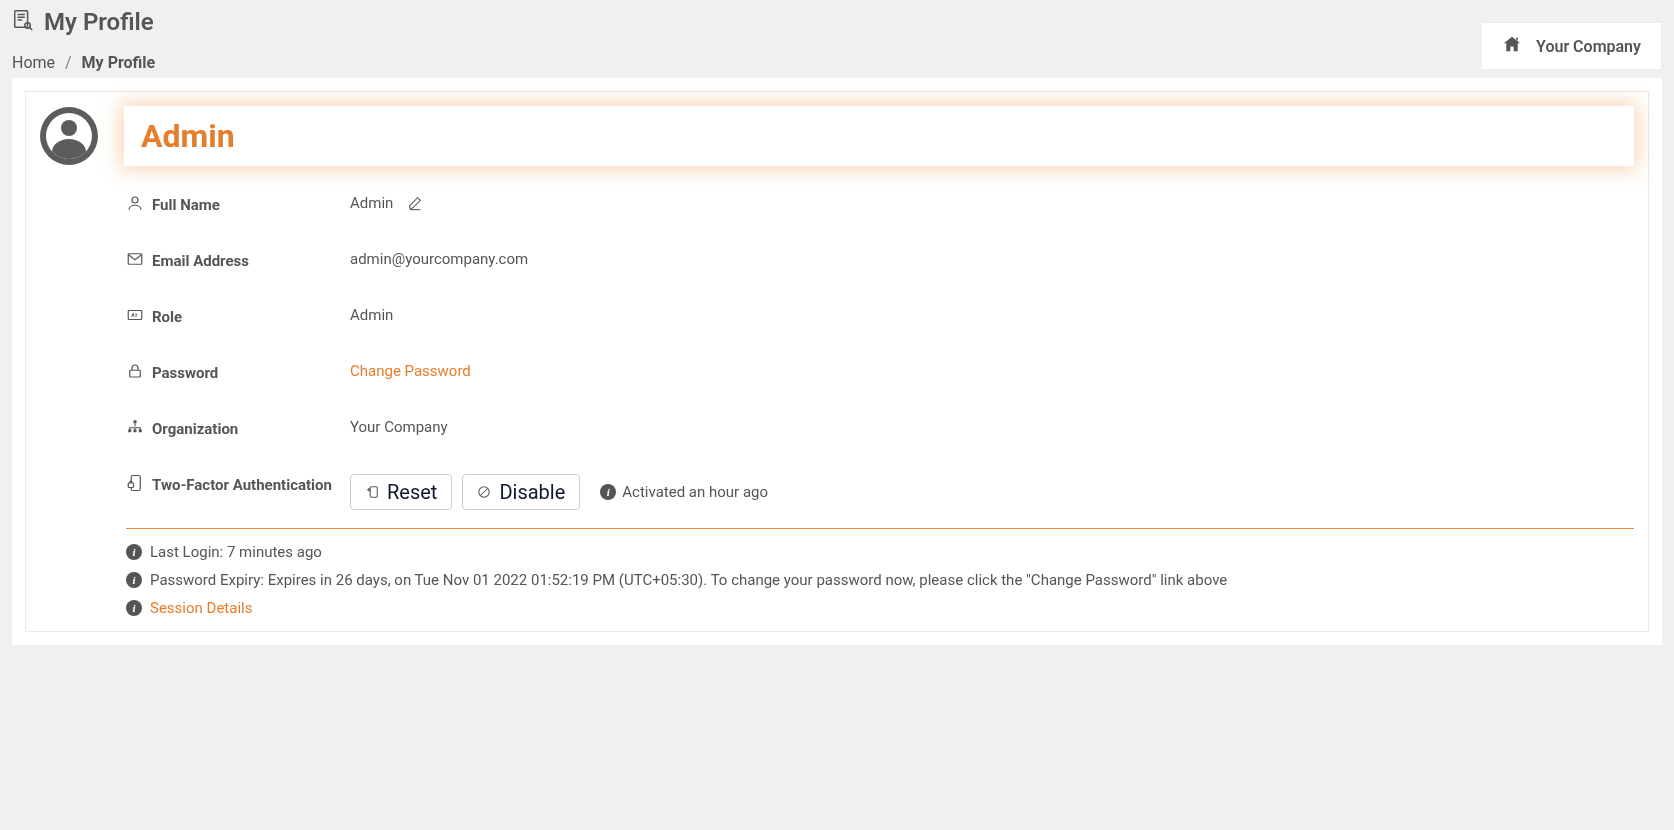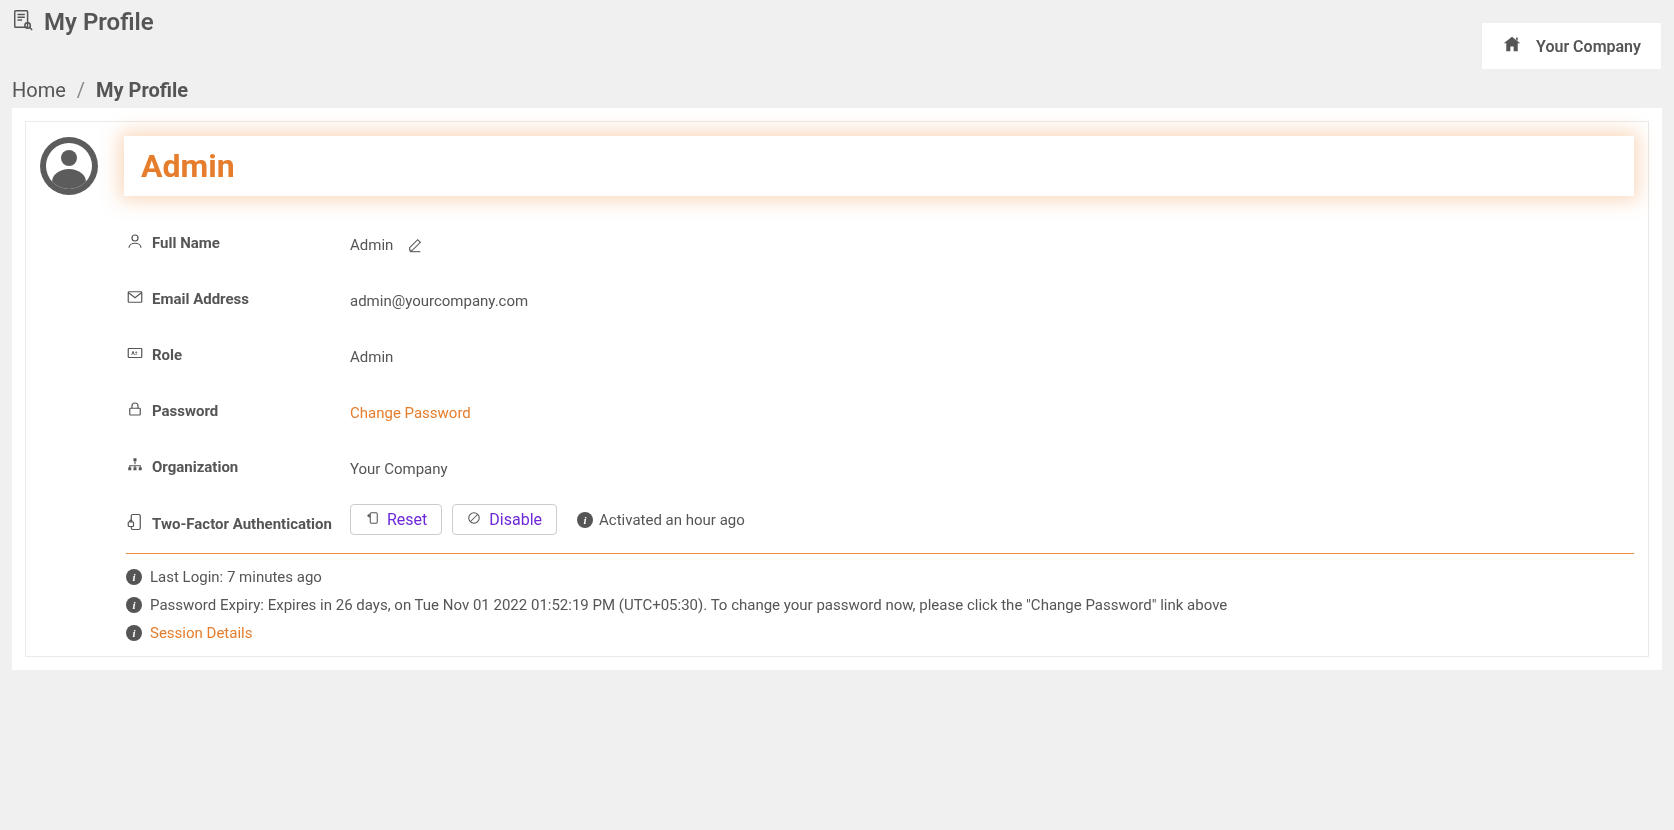--- a/index.html
+++ b/index.html
@@ -24,22 +24,22 @@
     }
     .page-title-row svg {
       flex-shrink: 0;
     }
     .page-title {
       font-size: 24px;
       font-weight: 600;
       color: #555;
     }
     .breadcrumb {
-      margin-top: 42px;
-      font-size: 20px;
+      margin-top: 17px;
+      font-size: 16px;
       color: #555;
     }
     .breadcrumb a {
       color: #555;
       text-decoration: none;
     }
     .breadcrumb-sep {
       margin: 0 6px;
       color: #888;
     }
@@ -124,21 +124,21 @@
       font-weight: 700;
       color: #e57d2c;
       box-shadow: 0 0 18px 4px rgba(239, 141, 60, 0.35);
     }
     .details {
       margin-top: 28px;
       margin-left: 86px;
     }
     .detail-row {
       display: flex;
-      align-items: flex-end;
+      align-items: flex-start;
       min-height: 30px;
       margin-bottom: 26px;
     }
     .detail-row.last-with-btns {
       margin-bottom: 18px;
     }
     .detail-label {
       width: 224px;
       display: flex;
       align-items: center;
@@ -168,22 +168,22 @@
       cursor: pointer;
     }
     .btn {
       display: inline-flex;
       align-items: center;
       gap: 8px;
       background: #fff;
       border: 1px solid #ccc;
       border-radius: 4px;
       padding: 5px 14px;
-      font-size: 16px;
-      color: #6d28d9;
+      font-size: 20px;
+      color: #0f172a;
       cursor: pointer;
       font-family: inherit;
     }
     .btn-group {
       display: flex;
       gap: 10px;
       align-items: center;
     }
     .activated-text {
       display: inline-flex;

